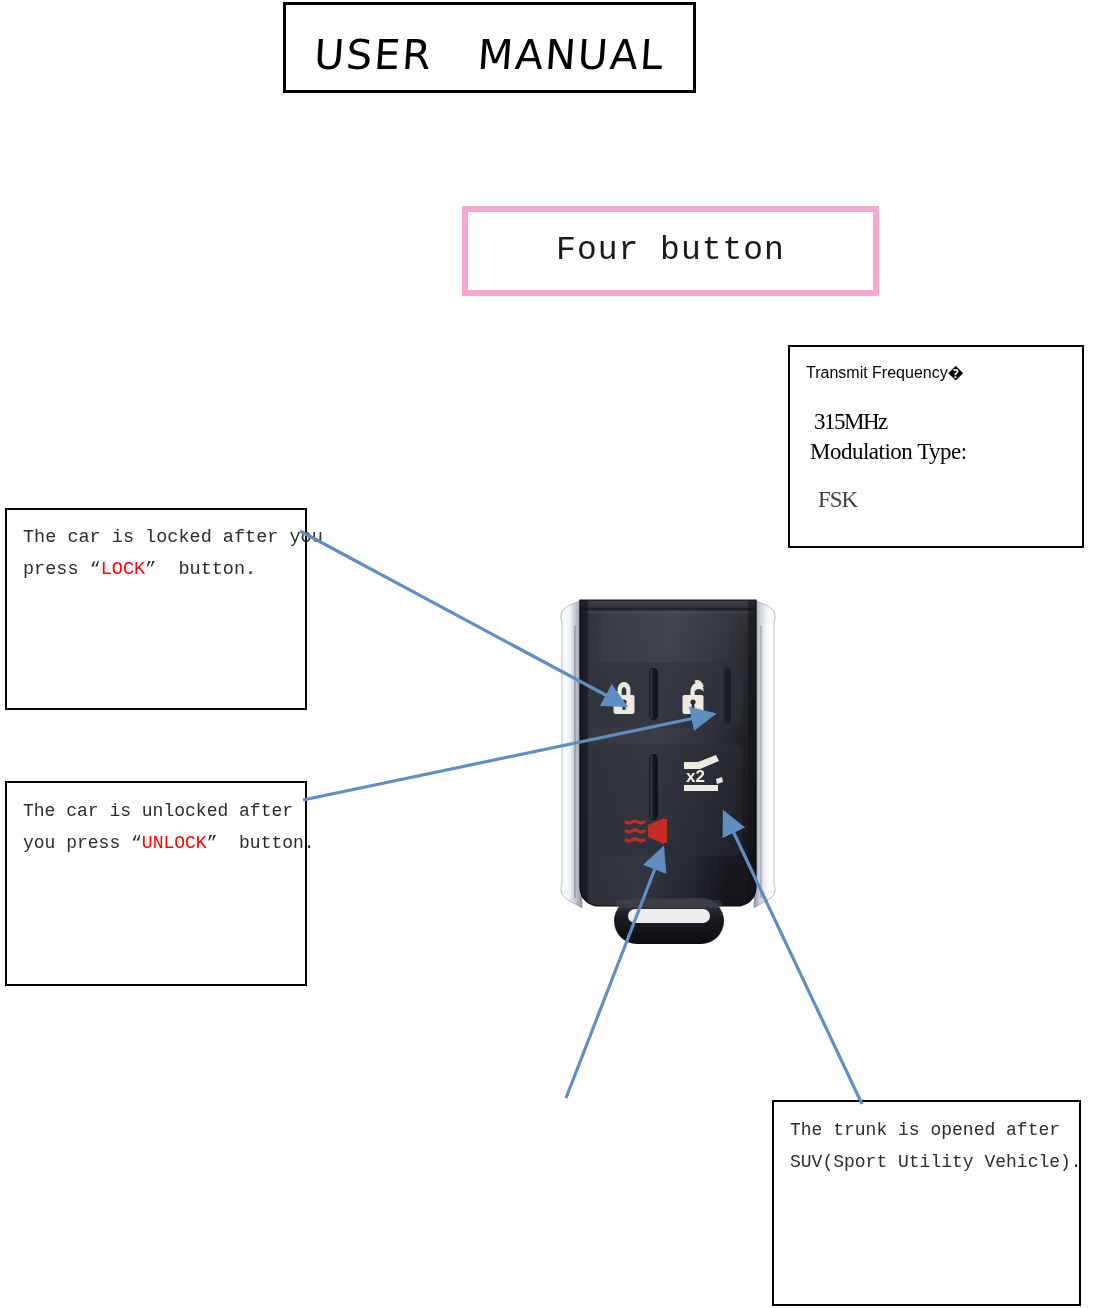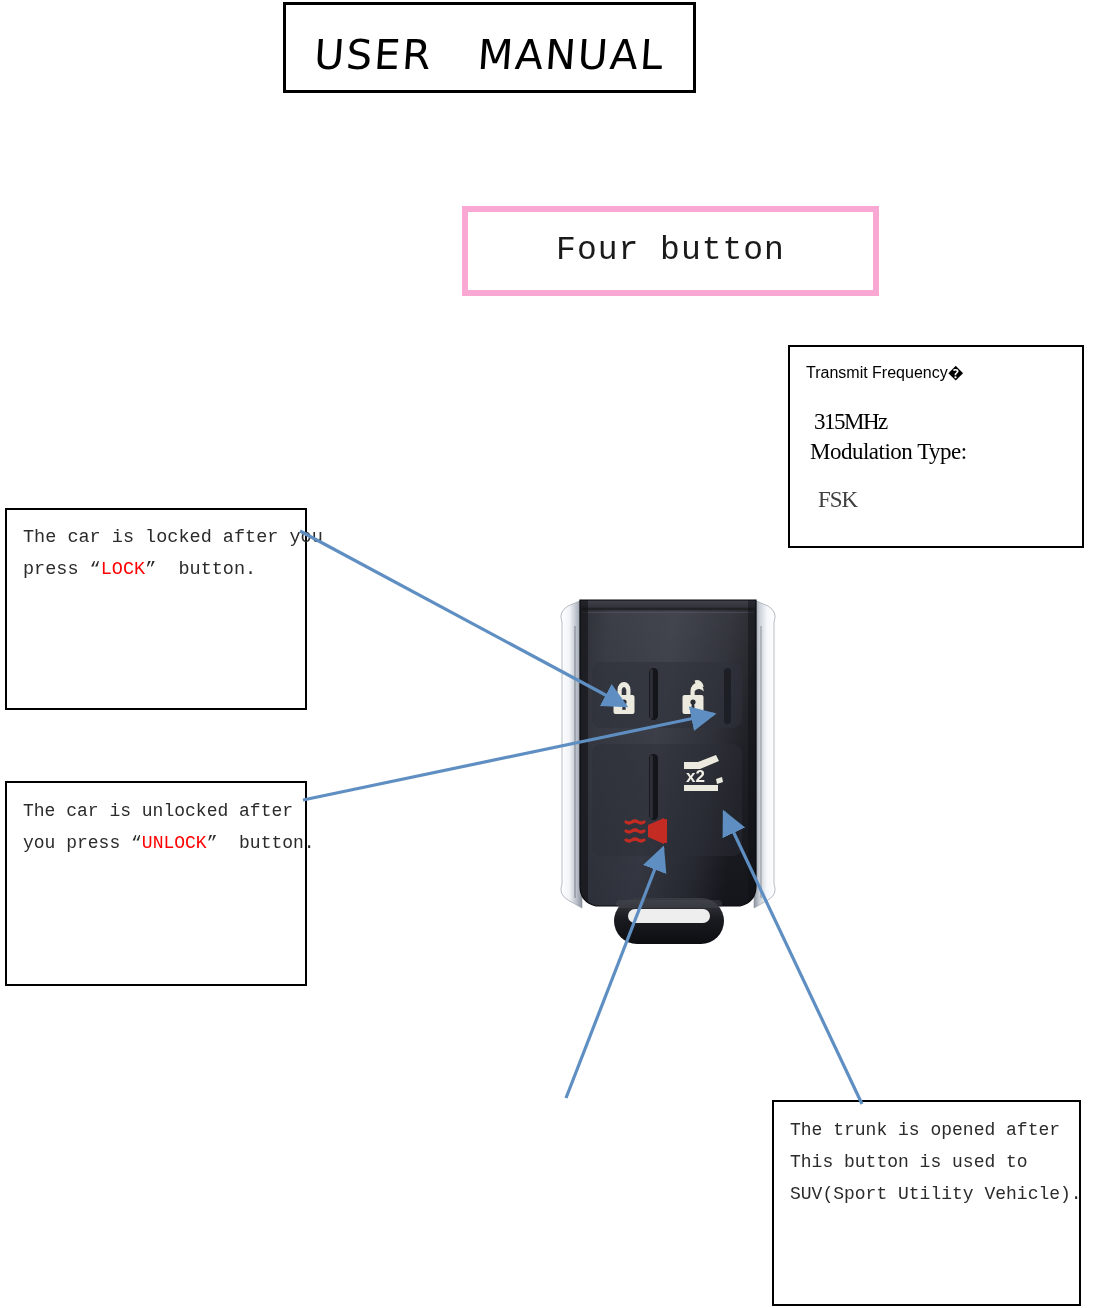--- a/index.html
+++ b/index.html
@@ -197,21 +197,20 @@
     <div class="inner">
       <p>The car is unlocked after</p>
       <p><span>you press “</span><span class="kw">UNLOCK</span><span>”  button.</span></p>
     </div>
   </div>
 
 
   <div class="callout" id="callout-trunk">
     <div class="inner">
       <p>The trunk is opened after</p>
-      <p>This button is used to</p>
       <p>SUV(Sport Utility Vehicle).</p>
     </div>
   </div>
 
   <svg id="fob" viewBox="0 0 240 370">
     <defs>
       <linearGradient id="chromeL" x1="0" y1="0" x2="1" y2="0">
         <stop offset="0%" stop-color="#ffffff"></stop>
         <stop offset="40%" stop-color="#f2f4f7"></stop>
         <stop offset="75%" stop-color="#b9bfc9"></stop>

